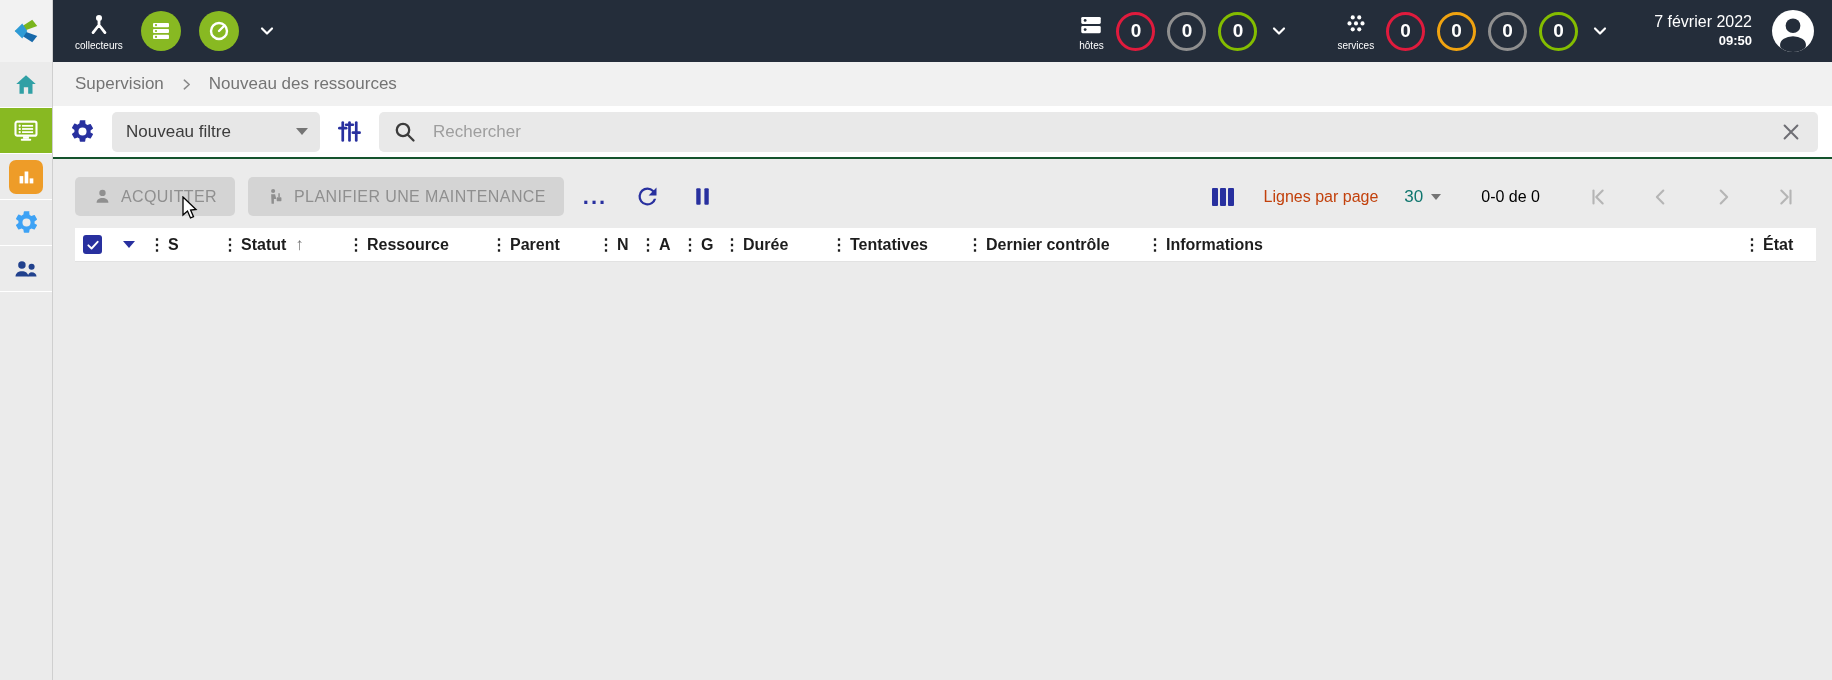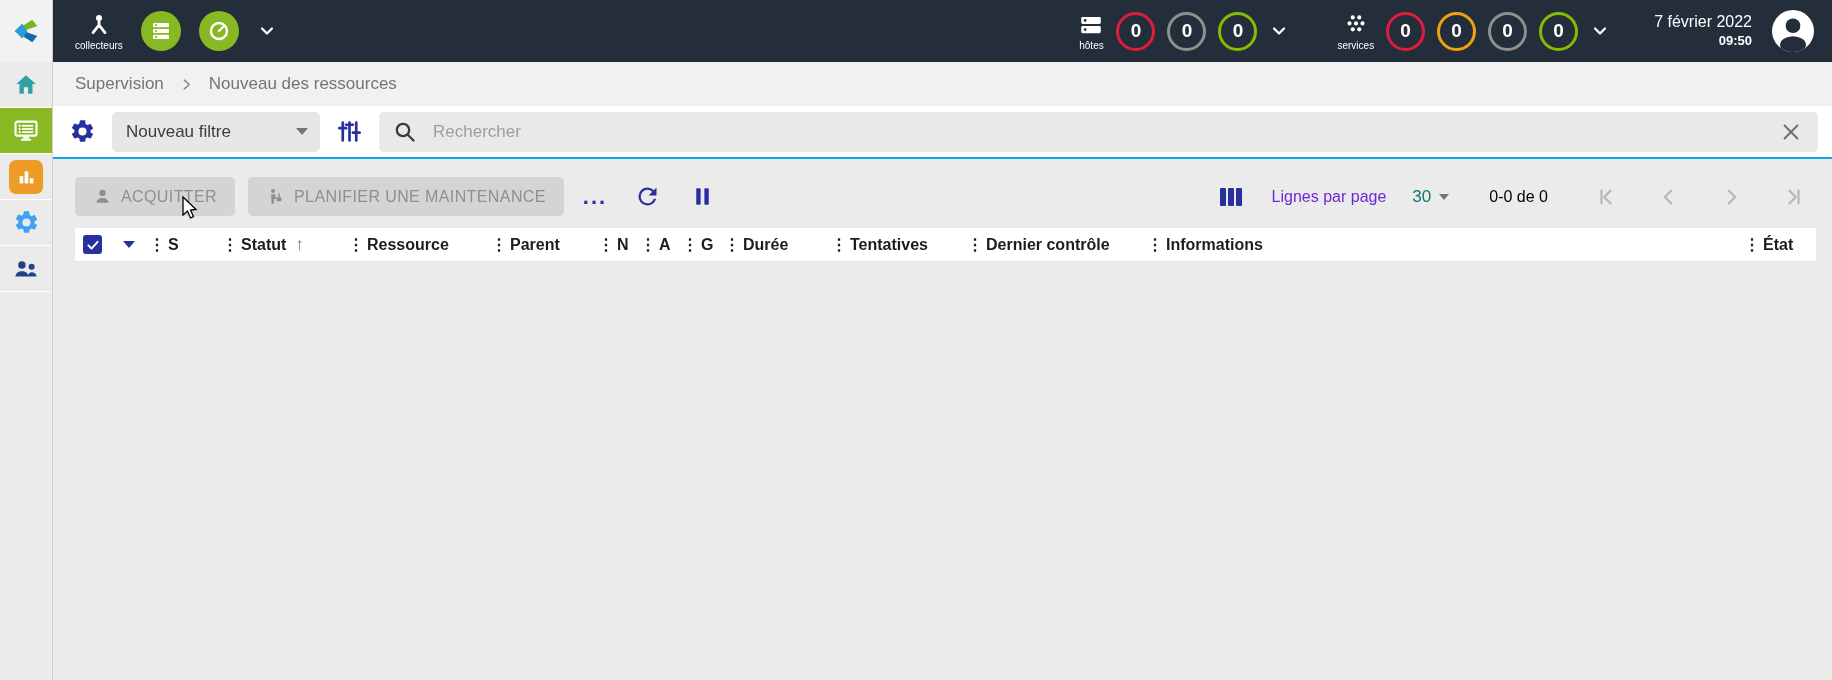--- a/index.html
+++ b/index.html
@@ -32,37 +32,37 @@
   .counter.green  { border-color:#84bd00; }
   .counter.orange { border-color:#f0a310; }
   .gap-lg { width:48px; }
   .clock { text-align:right; font-size:16px; line-height:1.3; margin:0 20px 0 44px; }
   .clock .time { font-weight:bold; font-size:13px; }
   .avatar { width:42px; height:42px; border-radius:50%; background:#fff; overflow:hidden; display:flex; align-items:flex-end; justify-content:center; cursor:pointer; }
   
   .breadcrumb-row { position:absolute; left:53px; right:0; top:62px; height:44px; background:#f1f1f1; display:flex; align-items:center; gap:16px; padding-left:22px; color:#747474; font-size:17px; }
   .crumb { cursor:pointer; }
   
-  .filter-row { position:absolute; left:53px; right:0; top:106px; height:53px; background:#ffffff; border-bottom:2px solid #0ea5e9; display:flex; align-items:center; padding:0 14px 0 14px; gap:14px; }
+  .filter-row { position:absolute; left:53px; right:0; top:106px; height:53px; background:#ffffff; border-bottom:2px solid #14532d; display:flex; align-items:center; padding:0 14px 0 14px; gap:14px; }
   .icon-btn { background:none; border:none; padding:2px; display:flex; align-items:center; cursor:pointer; }
   .filter-select { width:208px; height:40px; background:#e7e7e7; border-radius:5px; display:flex; align-items:center; justify-content:space-between; padding:0 12px 0 14px; font-size:17px; color:#3c3c3c; cursor:pointer; }
   .select-caret { width:0; height:0; border-left:6px solid transparent; border-right:6px solid transparent; border-top:7px solid #757575; }
   .search-box { flex:1; height:40px; background:#e9e9e9; border-radius:5px; display:flex; align-items:center; padding:0 14px; gap:16px; }
   .search-box input { flex:1; background:transparent; border:none; outline:none; font-size:17px; color:#0f766e; font-family:"Liberation Sans", sans-serif; }
   .search-box input::placeholder { color:#9e9e9e; }
   
   .content { position:absolute; left:53px; right:0; top:161px; bottom:0; background:#ebebeb; }
-  .action-bar { display:flex; align-items:center; padding:16px 8px 12px 22px; gap:13px; }
+  .action-bar { display:flex; align-items:center; padding:16px 16px 12px 22px; gap:13px; }
   .act-btn { height:39px; background:#d4d4d4; border:none; border-radius:5px; color:#8f8f8f; font-size:16px; letter-spacing:.4px; padding:0 18px; display:flex; align-items:center; gap:9px; cursor:pointer; font-family:"Liberation Sans", sans-serif; }
   .more-btn { background:none; border:none; color:#28309f; font-size:22px; font-weight:bold; letter-spacing:2px; line-height:10px; cursor:pointer; padding:0 6px; }
   .blue-ic-btn { background:none; border:none; padding:0 8px; display:flex; align-items:center; cursor:pointer; }
   .pager { margin-left:auto; display:flex; align-items:center; gap:0; }
   .cols-btn { background:none; border:none; display:flex; gap:2px; padding:4px; cursor:pointer; margin-right:26px; }
   .cols-btn i { width:6px; height:18px; background:#28309f; border-radius:1px; display:block; }
-  .rpp-label { font-size:16px; color:#6d28d9; margin-right:26px; }
+  .rpp-label { font-size:16px; color:#c2410c; margin-right:26px; }
   .rpp-select { display:flex; align-items:center; gap:8px; font-size:17px; color:#0f766e; cursor:pointer; margin-right:40px; }
   .rpp-caret { width:0; height:0; border-left:5px solid transparent; border-right:5px solid transparent; border-top:6px solid #757575; }
   .range { font-size:16px; color:#000000; margin-right:28px; }
   .pg-btn { background:none; border:none; padding:0 20px; display:flex; align-items:center; cursor:default; }
   
   .table { margin:0 16px 0 22px; background:#fff; }
   .thead { display:flex; align-items:center; height:34px; border-bottom:1px solid #e2e2e2; padding-left:8px; font-size:16px; font-weight:bold; color:#1d1d1d; }
   .cell { display:flex; align-items:center; gap:3px; flex:none; }
   .drag { font-size:16px; font-weight:bold; color:#1d1d1d; letter-spacing:0; line-height:1; }
   .cell-check { width:40px; }

